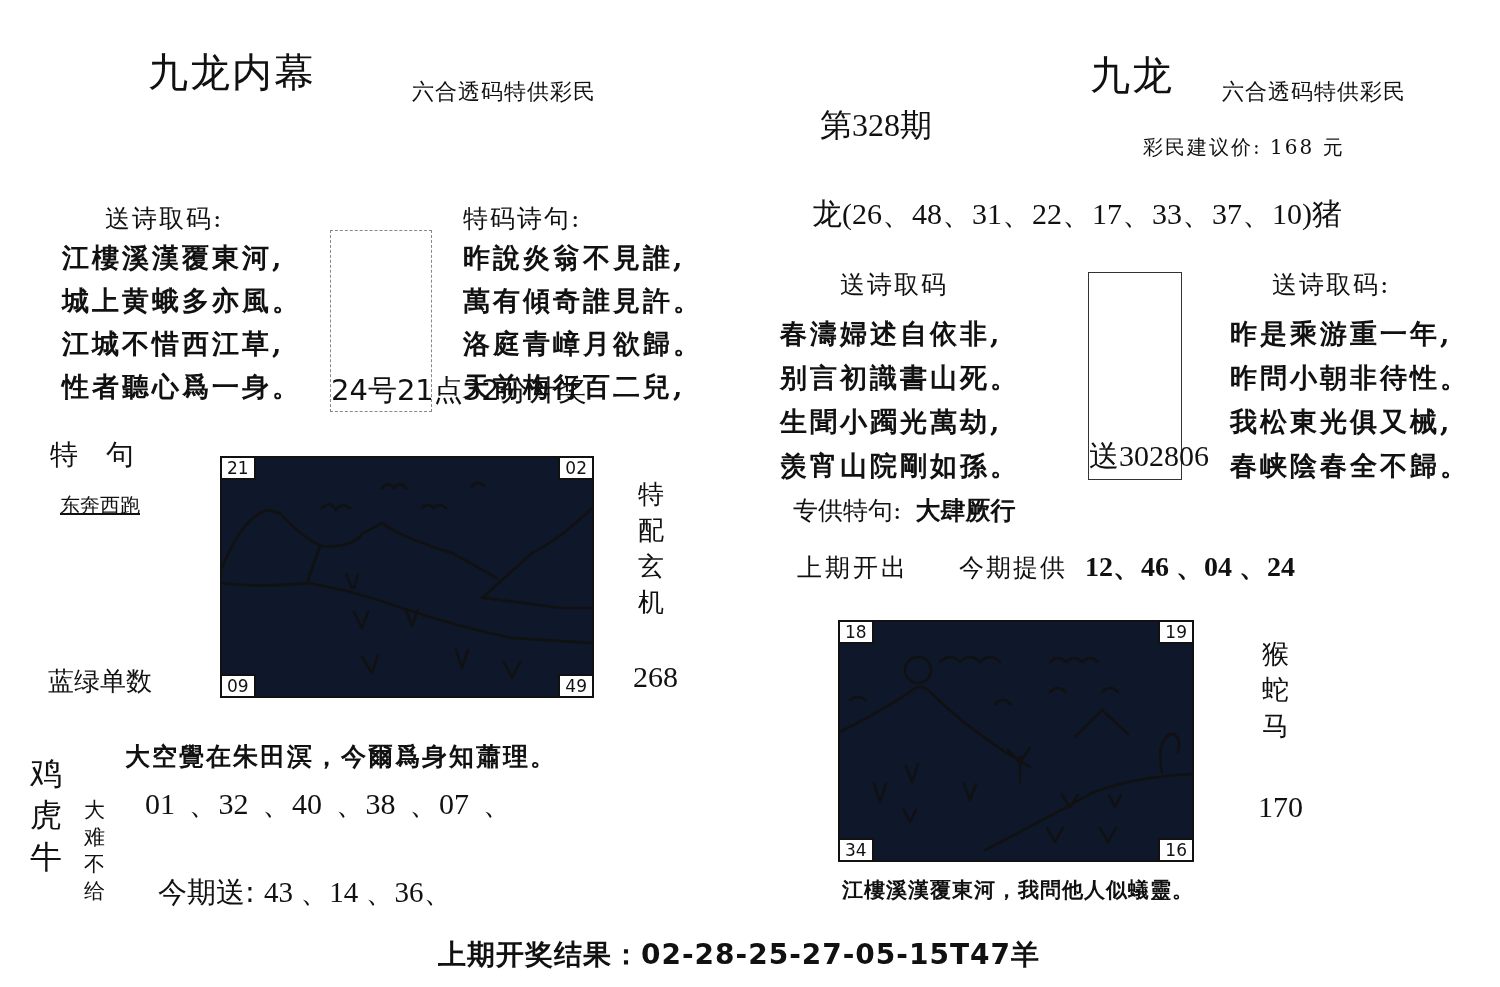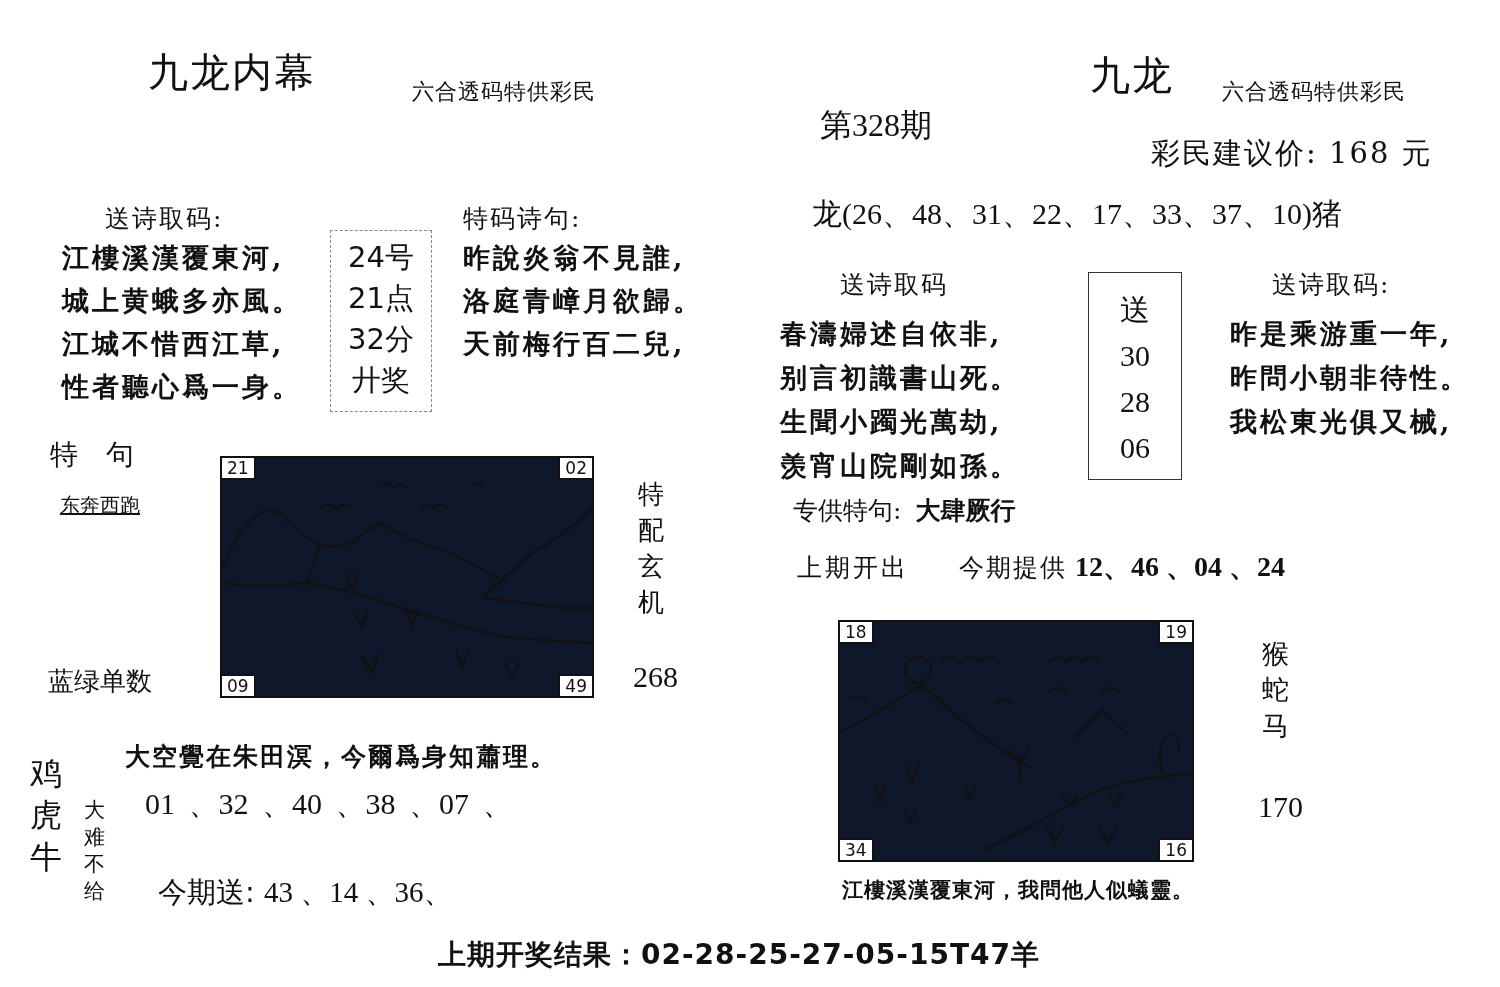--- a/index.html
+++ b/index.html
@@ -7,21 +7,21 @@
   .abs{position:absolute;white-space:nowrap;}
   .serif{font-family:"DejaVu Serif","Liberation Serif",serif;}
   .sans{font-family:"DejaVu Sans","Liberation Sans",sans-serif;}
   .num{font-family:"Liberation Serif","DejaVu Serif",serif;}
   .bold{font-weight:bold;}
   .title{font-size:40px;letter-spacing:2px;}
   .sub{font-size:22px;letter-spacing:1px;}
   .poem-line{font-size:27px;font-weight:bold;letter-spacing:3px;line-height:43px;}
   .hdr{font-size:25px;letter-spacing:2px;}
   .vbox{border:1px dashed #888;}
-  .vcol{display:flex;flex-direction:column;align-items:center;}
+  .vcol{display:flex;align-items:flex-end;}
   .pic{position:absolute;border:2px solid #111;background:#0f172a;}
   .corner{position:absolute;font-family:"DejaVu Sans",sans-serif;font-size:17px;border:2px solid #111;padding:0 5px;background:#fff;}
   .vert{display:flex;flex-direction:column;align-items:center;}
 </style>
 </head>
 <body>
 
 <div class="abs title serif" style="left:148px;top:45px;">九龙内幕</div>
 <div class="abs sub serif" style="left:412px;top:77px;">六合透码特供彩民</div>
 
@@ -36,20 +36,21 @@
 <div class="abs vbox vcol sans" style="left:330px;top:230px;width:100px;height:174px;padding-top:6px;">
   <div style="font-size:29px;line-height:41px;">24号</div>
   <div style="font-size:29px;line-height:41px;">21点</div>
   <div style="font-size:29px;line-height:41px;">32分</div>
   <div style="font-size:29px;line-height:41px;">廾奖</div>
 </div>
 
 <div class="abs hdr serif" style="left:463px;top:202px;">特码诗句:</div>
 <div class="abs serif" style="left:463px;top:236px;">
   <div class="poem-line">昨說炎翁不見誰,</div>
+  <div class="poem-line">萬有傾奇誰見許。</div>
   <div class="poem-line">洛庭青嶂月欲歸。</div>
   <div class="poem-line">天前梅行百二兒,</div>
 </div>
 
 <div class="abs serif" style="left:50px;top:436px;font-size:28px;">特　句</div>
 <div class="abs sans" style="left:60px;top:492px;font-size:20px;text-decoration:underline;">东奔西跑</div>
 <div class="abs sans" style="left:48px;top:664px;font-size:26px;">蓝绿单数</div>
 
 <div class="pic" style="left:220px;top:456px;width:370px;height:238px;">
   <svg width="370" height="238" viewBox="0 0 370 238" style="position:absolute;left:0;top:0;">
@@ -99,21 +100,21 @@
 </div>
 
 <div class="abs" style="left:158px;top:873px;font-size:29px;">
   <span class="sans">今期送:</span>
   <span class="num">43</span><span class="num"> 、</span><span class="num">14</span><span class="num"> 、</span><span class="num">36</span><span class="num">、</span>
 </div>
 
 <div class="abs num" style="left:820px;top:104px;font-size:32px;">第328期</div>
 <div class="abs title serif" style="left:1090px;top:48px;">九龙</div>
 <div class="abs sub serif" style="left:1222px;top:77px;">六合透码特供彩民</div>
-<div class="abs serif" style="left:1143px;top:134px;font-size:29px;letter-spacing:2px;margin-left:8px;">彩民建议价: 168 元</div>
+<div class="abs serif" style="left:1143px;top:134px;font-size:20px;letter-spacing:2px;">彩民建议价: 168 元</div>
 
 <div class="abs num" style="left:812px;top:194px;font-size:30px;">龙(26、48、31、22、17、33、37、10)猪</div>
 
 <div class="abs hdr serif" style="left:840px;top:268px;">送诗取码</div>
 <div class="abs serif" style="left:780px;top:312px;">
   <div class="poem-line" style="line-height:44px;">春濤婦述自依非,</div>
   <div class="poem-line" style="line-height:44px;">别言初識書山死。</div>
   <div class="poem-line" style="line-height:44px;">生聞小躅光萬劫,</div>
   <div class="poem-line" style="line-height:44px;">羡宵山院剛如孫。</div>
 </div>
@@ -123,31 +124,32 @@
   <div style="font-size:30px;line-height:46px;">30</div>
   <div style="font-size:30px;line-height:46px;">28</div>
   <div style="font-size:30px;line-height:46px;">06</div>
 </div>
 
 <div class="abs hdr serif" style="left:1272px;top:268px;">送诗取码:</div>
 <div class="abs serif" style="left:1230px;top:312px;">
   <div class="poem-line" style="line-height:44px;">昨是乘游重一年,</div>
   <div class="poem-line" style="line-height:44px;">昨問小朝非待性。</div>
   <div class="poem-line" style="line-height:44px;">我松東光俱又械,</div>
+  <div class="poem-line" style="line-height:44px;">春峡陰春全不歸。</div>
 </div>
 
 <div class="abs" style="left:793px;top:494px;font-size:25px;">
   <span class="serif">专供特句:</span>
   <span class="serif bold" style="margin-left:6px;">大肆厥行</span>
 </div>
 
 <div class="abs" style="left:797px;top:548px;font-size:25px;">
   <span class="serif" style="letter-spacing:3px;">上期开出</span>
   <span class="serif" style="margin-left:42px;letter-spacing:2px;">今期提供</span>
-  <span class="num bold" style="font-size:28px;">12、46 、04 、24</span>
+  <span class="num bold" style="margin-left:10px;font-size:28px;">12、46 、04 、24</span>
 </div>
 
 <div class="pic" style="left:838px;top:620px;width:352px;height:238px;">
   <svg width="352" height="238" viewBox="0 0 352 238" style="position:absolute;left:0;top:0;">
     <g fill="none" stroke="#111" stroke-width="2.5" stroke-linecap="round">
       <circle cx="78" cy="48" r="13"></circle>
       <path d="M0 110 Q40 90 70 70 Q80 60 90 70 Q120 100 165 130 L190 145"></path>
       <path d="M235 115 L262 88 L288 112"></path>
       <path d="M145 228 Q200 200 250 172 Q290 155 352 152"></path>
       <path d="M180 160 L180 135 M180 140 l-12 -12 M180 140 l10 -14"></path>

